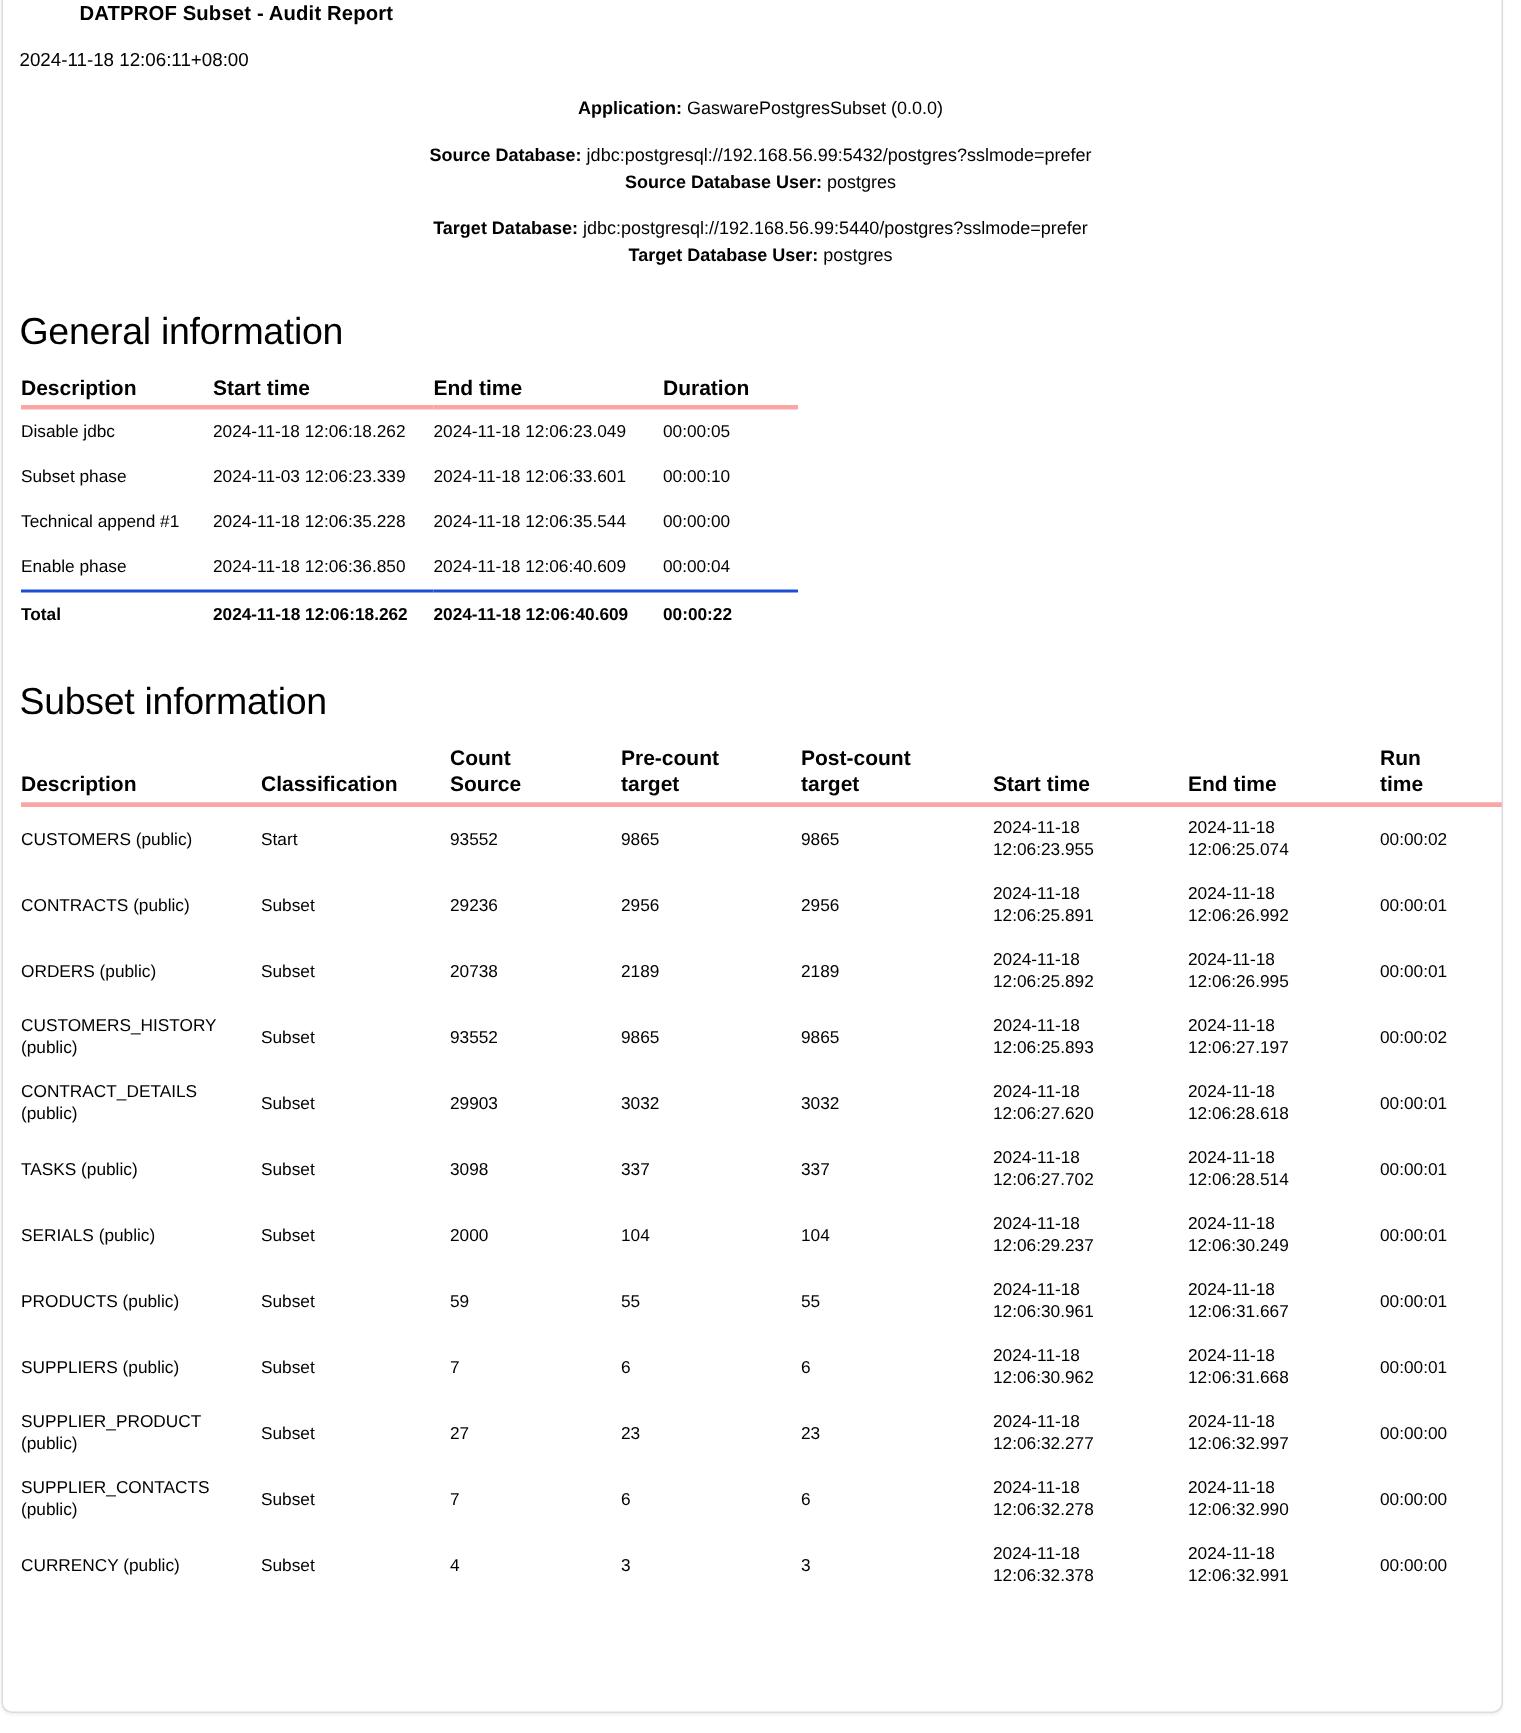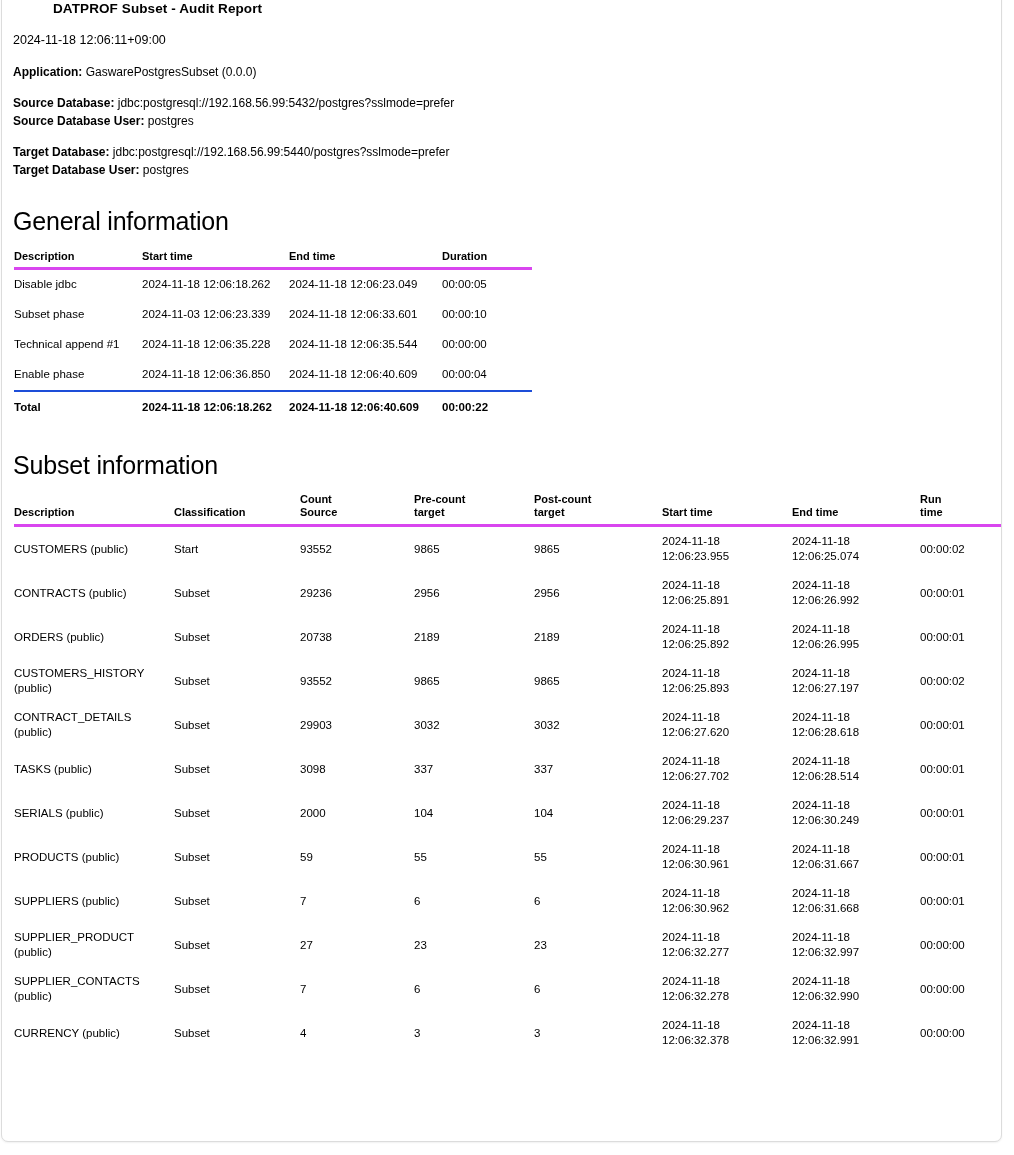--- a/index.html
+++ b/index.html
@@ -46,46 +46,47 @@
   }
   .meta-line {
     font-size: 12.5px;
     line-height: 1.35;
     margin: 0 0 15px 0;
   }
   .meta-group {
     font-size: 12px;
     line-height: 1.45;
     margin: 0 0 14px 0;
+    text-align: center;
   }
   .meta-group .lbl { font-weight: bold; }
   .meta-group .val { font-weight: normal; }
 
   
   h2.section-heading {
     font-size: 25px;
     font-weight: normal;
     margin: 28px 0 14px 0;
     line-height: 1.15;
     letter-spacing: -0.2px;
   }
 
   
   table {
     border-collapse: collapse;
     border-spacing: 0;
   }
   table th {
     text-align: left;
-    font-size: 11px;
+    font-size: 14px;
     font-weight: bold;
     vertical-align: bottom;
     padding: 0 0 4px 0;
     line-height: 1.18;
-    border-bottom: 3px solid #d946ef;
+    border-bottom: 3px solid #fca5a5;
   }
   table td {
     font-size: 11.5px;
     font-weight: normal;
     vertical-align: middle;
     line-height: 1.3;
     color: #000;
   }
 
   
@@ -137,21 +138,21 @@
   .nowrap { white-space: nowrap; }
 </style>
 </head>
 <body>
 
 <div id="report-card">
   <div id="report-inner">
 
     <div class="doc-title">DATPROF Subset - Audit Report</div>
 
-    <div class="meta-line">2024-11-18 12:06:11+09:00</div>
+    <div class="meta-line">2024-11-18 12:06:11+08:00</div>
 
     <div class="meta-group">
       <span class="lbl">Application:</span>
       <span class="val">GaswarePostgresSubset (0.0.0)</span>
     </div>
 
     <div class="meta-group">
       <div>
         <span class="lbl">Source Database:</span>
         <span class="val">jdbc:postgresql://192.168.56.99:5432/postgres?sslmode=prefer</span>

